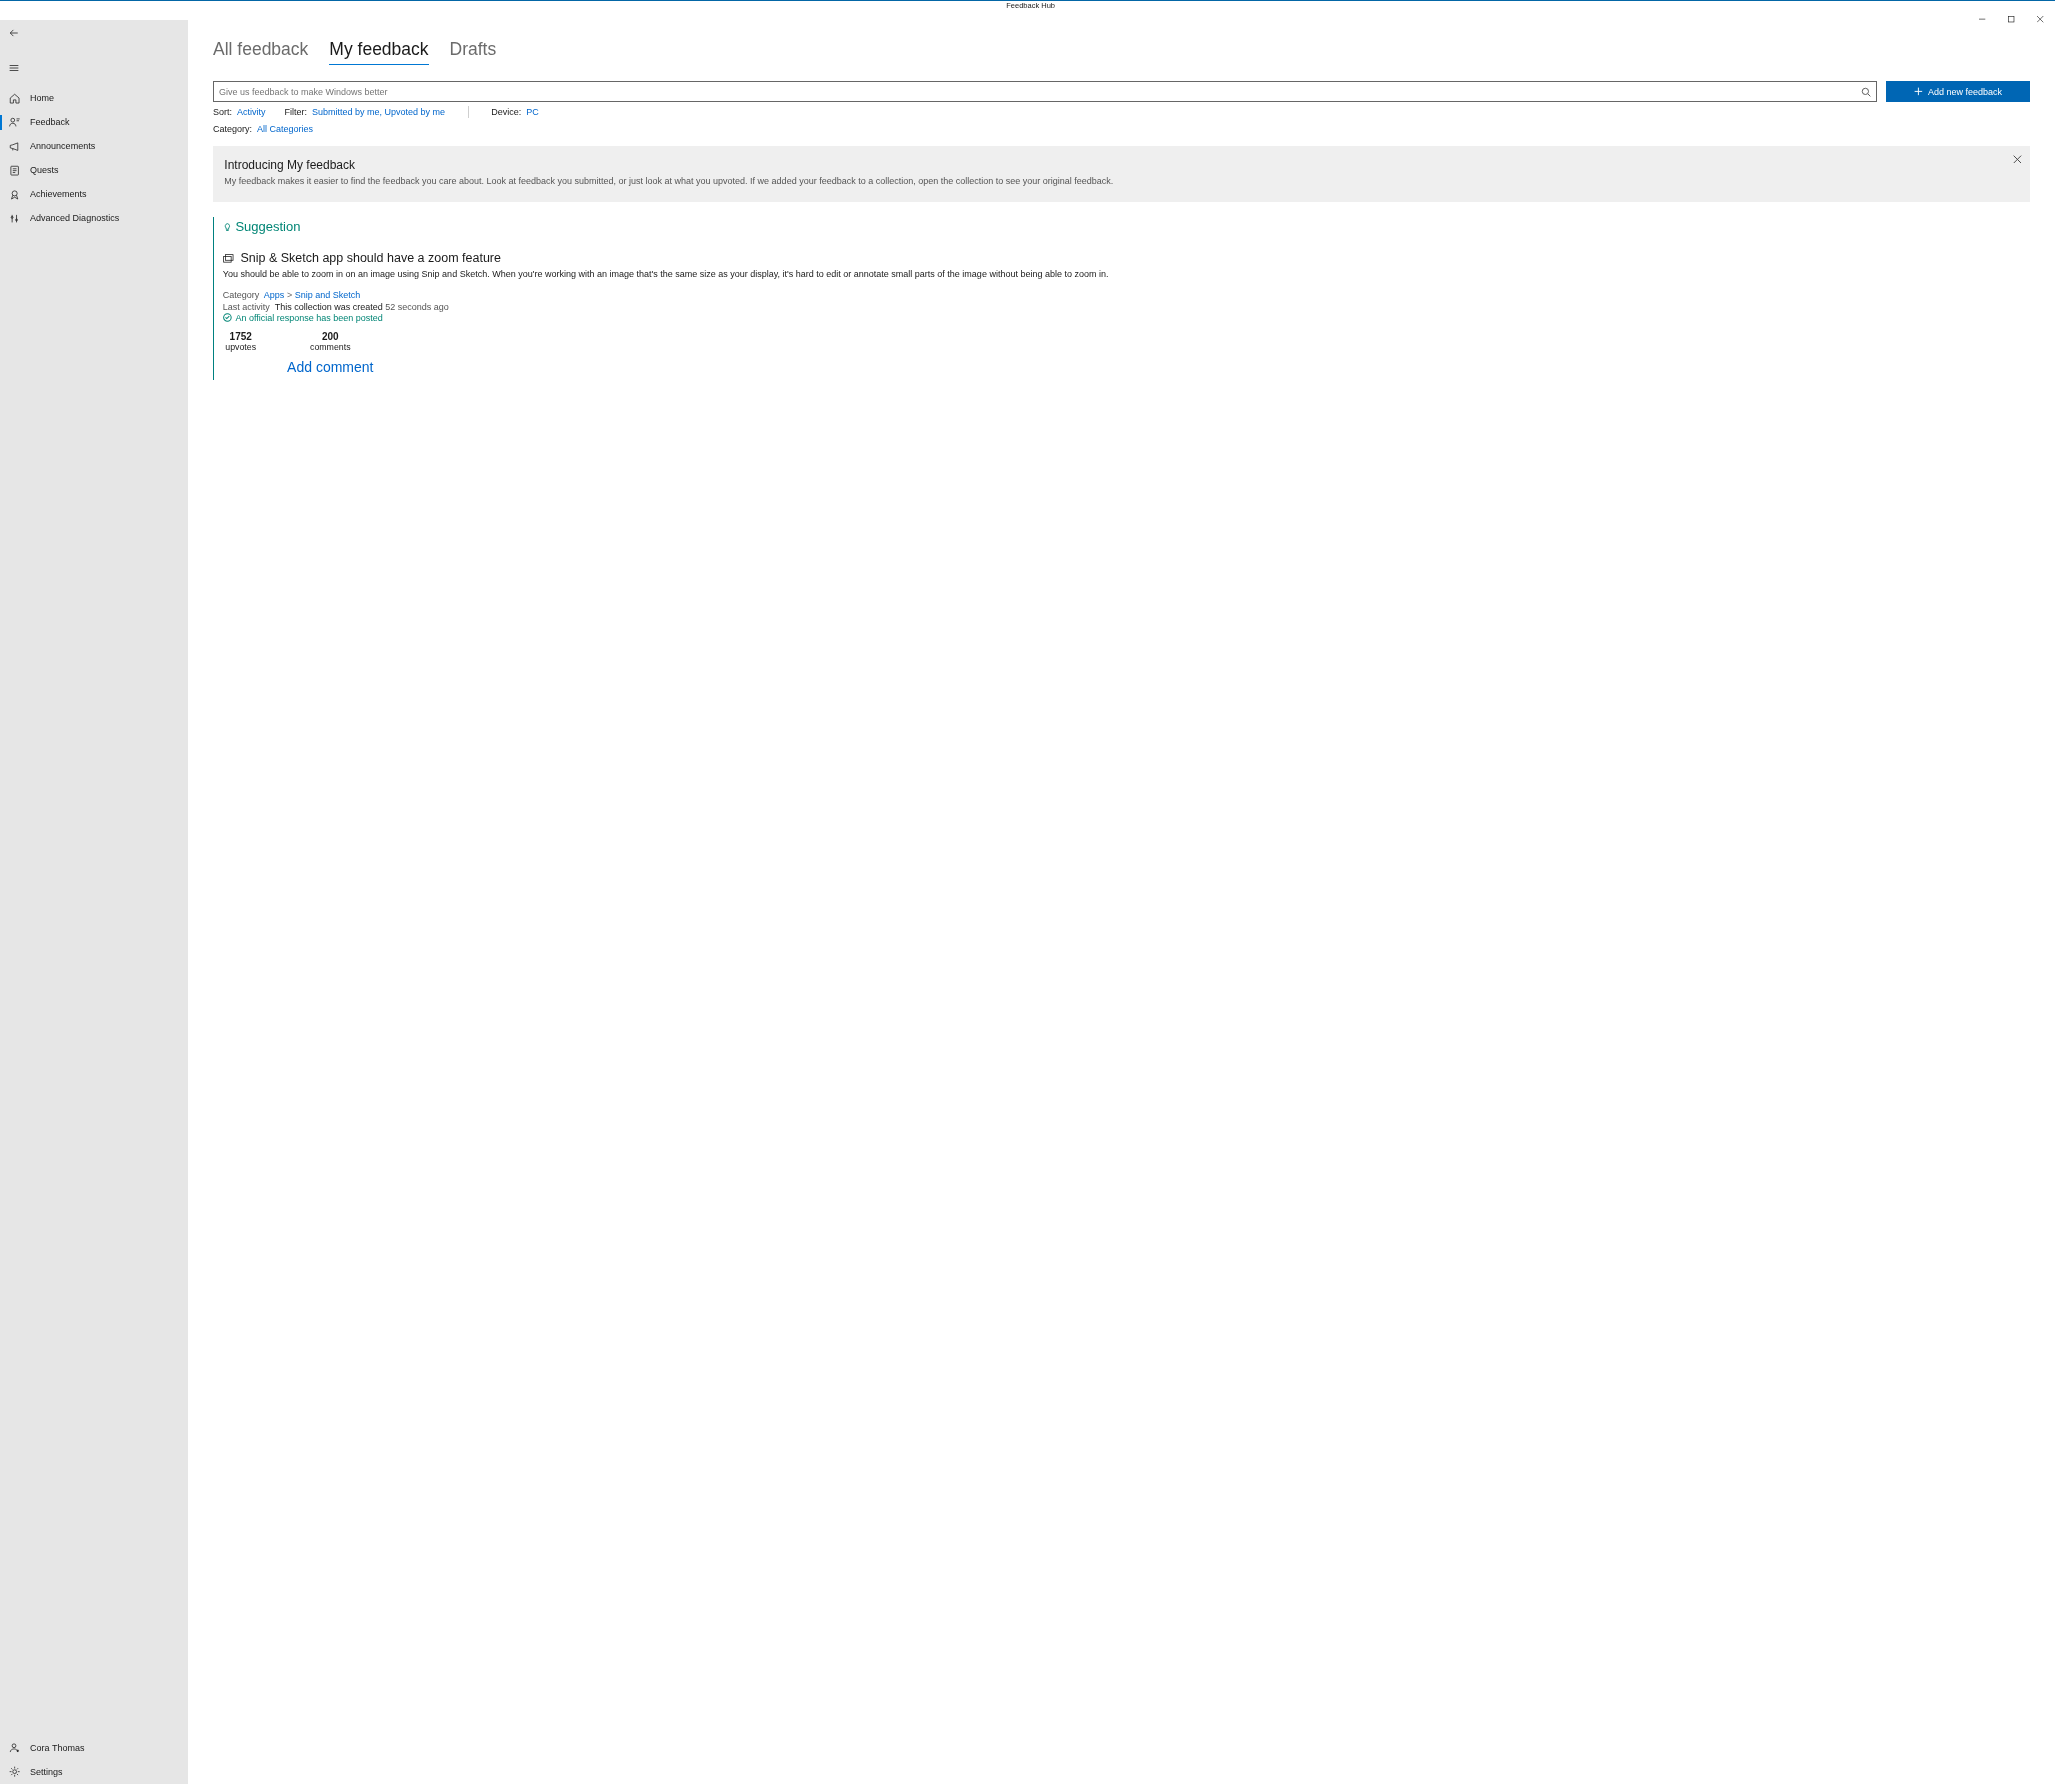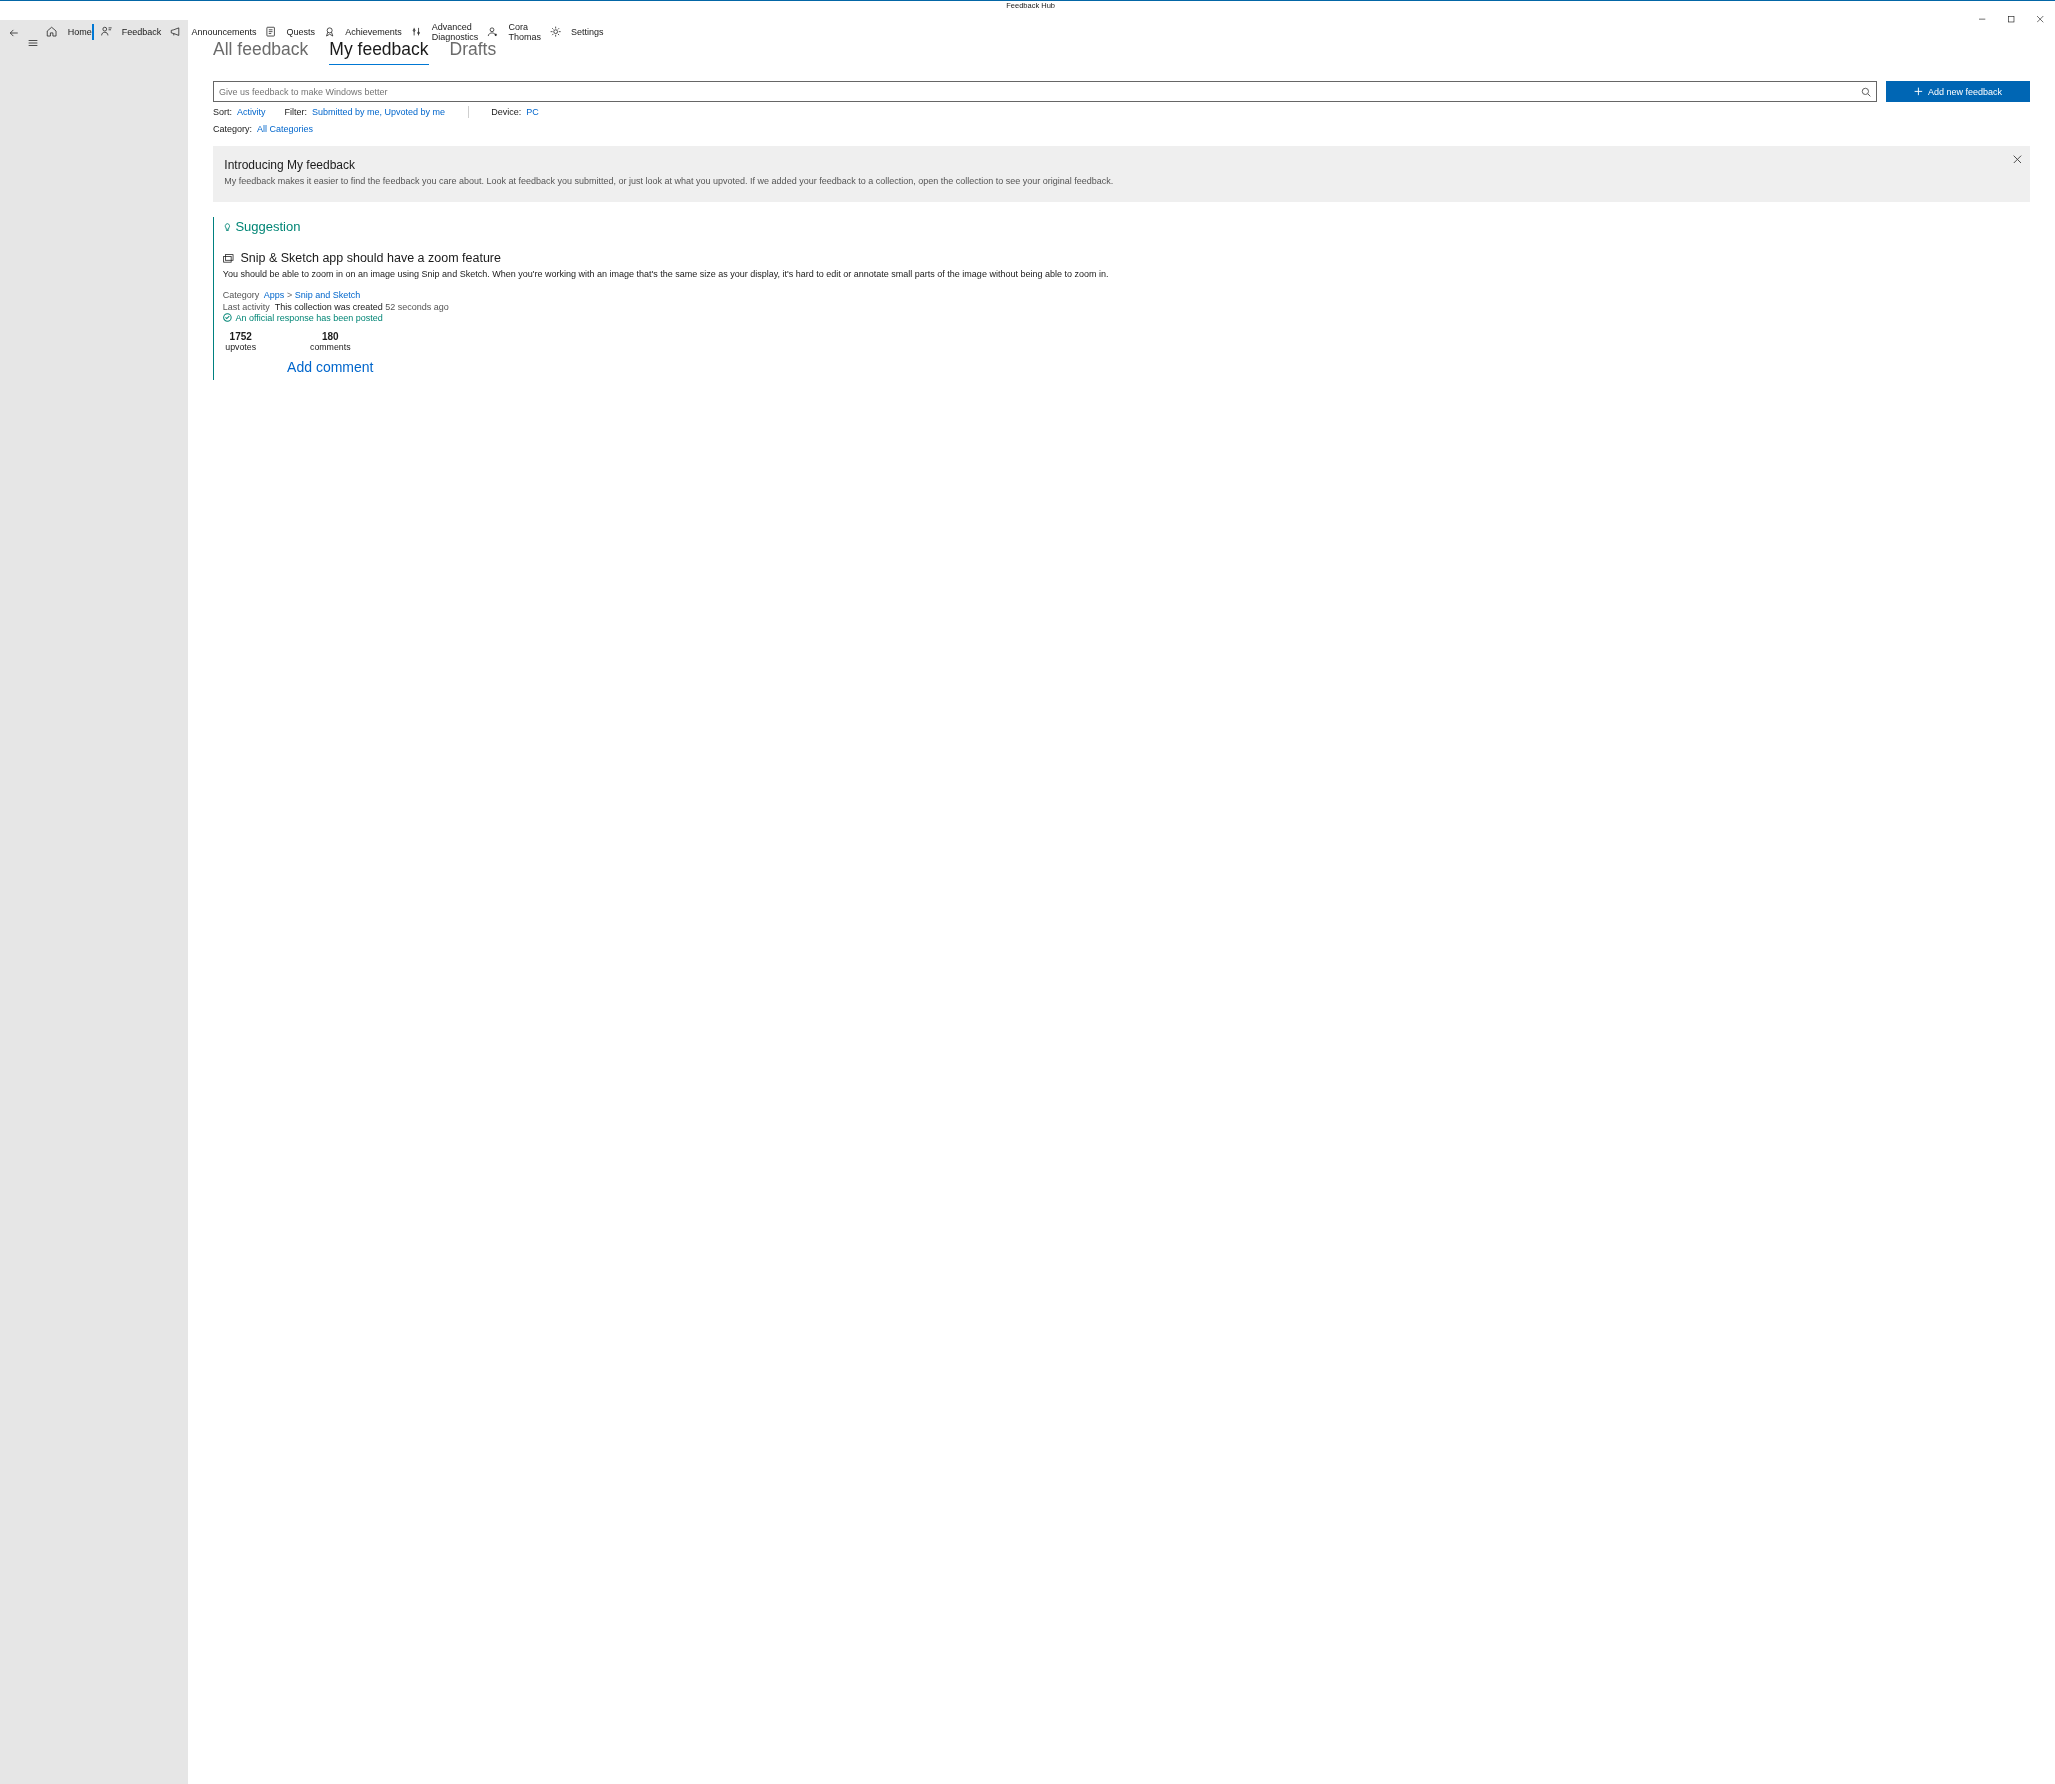--- a/index.html
+++ b/index.html
@@ -50,21 +50,21 @@
   .body {
     display: flex;
     flex: 1;
     min-height: 0;
   }
   
   .sidebar {
     width: 188px;
     background: #e6e6e6;
     display: flex;
-    flex-direction: row;
+    flex-direction: column;
     flex-shrink: 0;
   }
   .sidebar .topbtn {
     height: 25px;
     display: flex;
     align-items: center;
     padding-left: 8.8px;
     cursor: pointer;
   }
   .sidebar .topbtn svg { width: 10px; height: 10px; stroke: #1a1a1a; stroke-width: 1.2; fill: none; }
@@ -440,21 +440,21 @@
           </span>
           <span>An official response has been posted</span>
         </div>
 
         <div class="stats">
           <div class="stat">
             <div class="num">1752</div>
             <div class="lbl">upvotes</div>
           </div>
           <div class="stat">
-            <div class="num">180</div>
+            <div class="num">200</div>
             <div class="lbl">comments</div>
             <span class="alink">Add comment</span>
           </div>
         </div>
       </div>
 
     </div>
   </div>
 </div>
 

